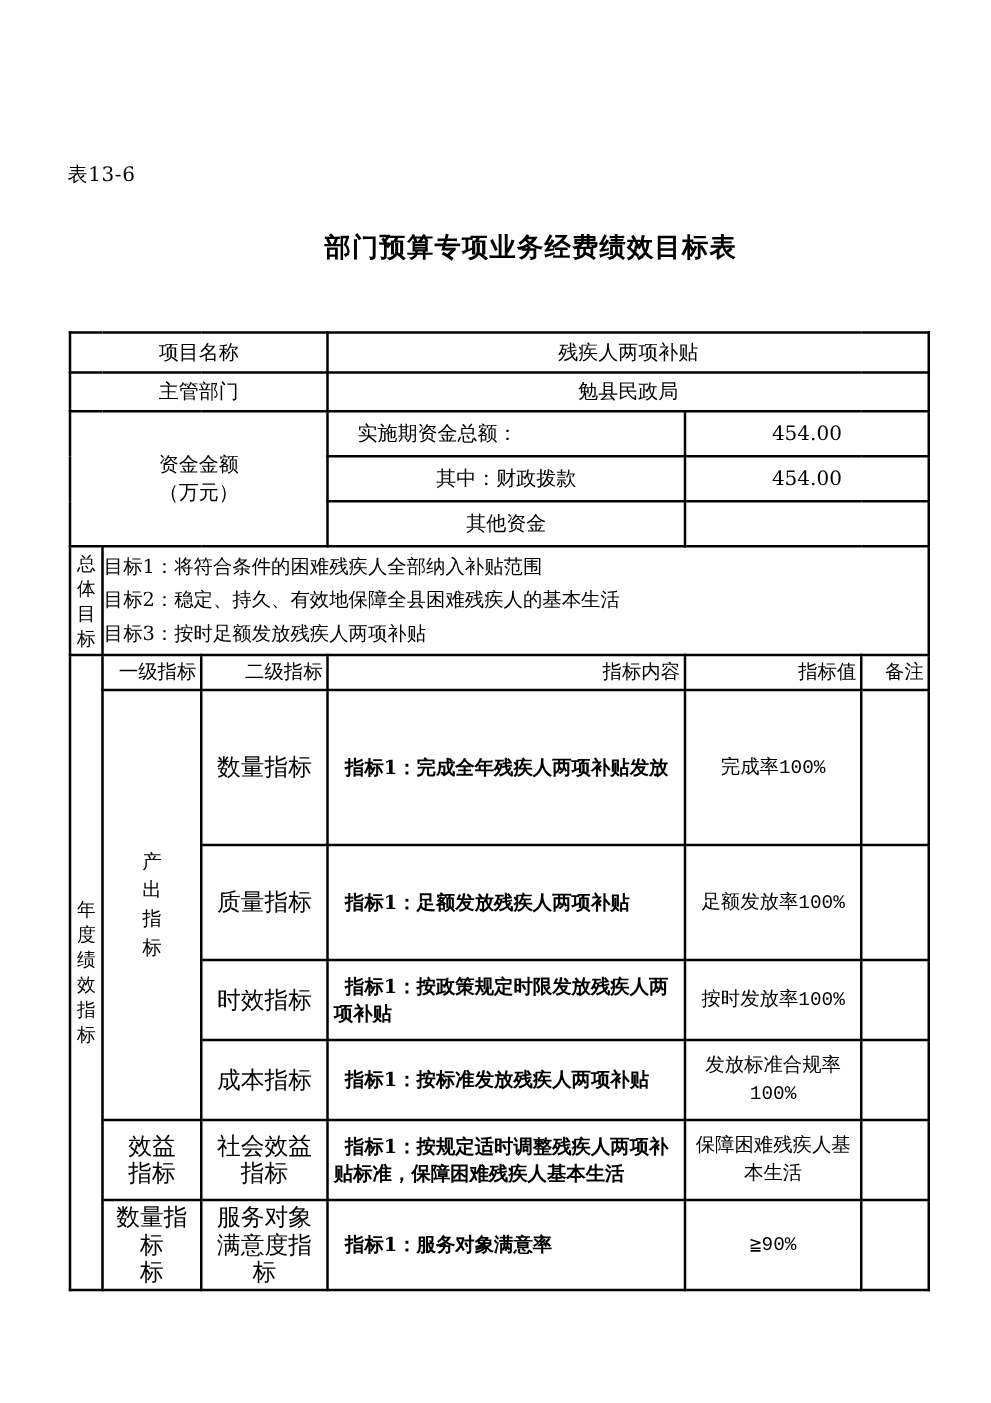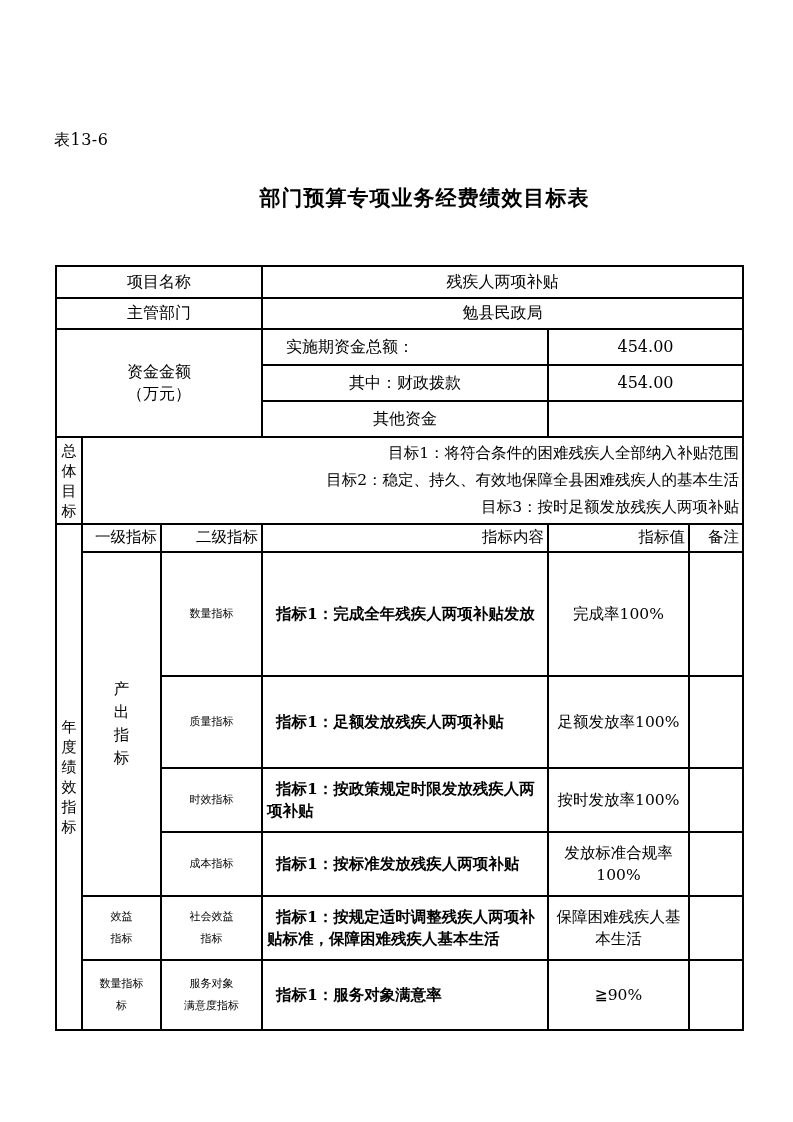--- a/index.html
+++ b/index.html
@@ -26,28 +26,28 @@
     font-size:16px;line-height:1.4;padding:2px 3px;
     white-space:pre-line;overflow:hidden;
   }
   td.lbl{font-size:16px;}
   td.left{text-align:left;padding-left:23px;}
   td.content{
     text-align:left;font-size:15.5px;line-height:22px;
     padding-left:4px;padding-right:6px;text-indent:9px;font-weight:bold;
   }
   td.goals{
-    text-align:right;font-size:15.5px;line-height:27px;
-    padding-left:24px;text-indent:0;
+    text-align:left;font-size:15.5px;line-height:27px;
+    padding-left:0;text-indent:0;
   }
   td.vtext{line-height:20px;font-size:15px;padding:0;}
   td.vtext-wide{line-height:23px;font-size:15.5px;padding:0;}
   td.header{font-size:15.5px;text-align:right;}
-  td.val{font-size:15.5px;line-height:22px;}
-  td.l2{font-size:11px;line-height:22px;margin-top:22px;}
+  td.val{font-size:15.5px;line-height:22px;font-family:Liberation Mono, monospace;}
+  td.l2{font-size:19px;line-height:22px;margin-top:22px;}
 </style>
 </head>
 <body>
 
 <div class="doc-label">表13-6</div>
 <div class="main-title">部门预算专项业务经费绩效目标表</div>
 
 <table class="budget">
   <colgroup>
     <col style="width:26px">

